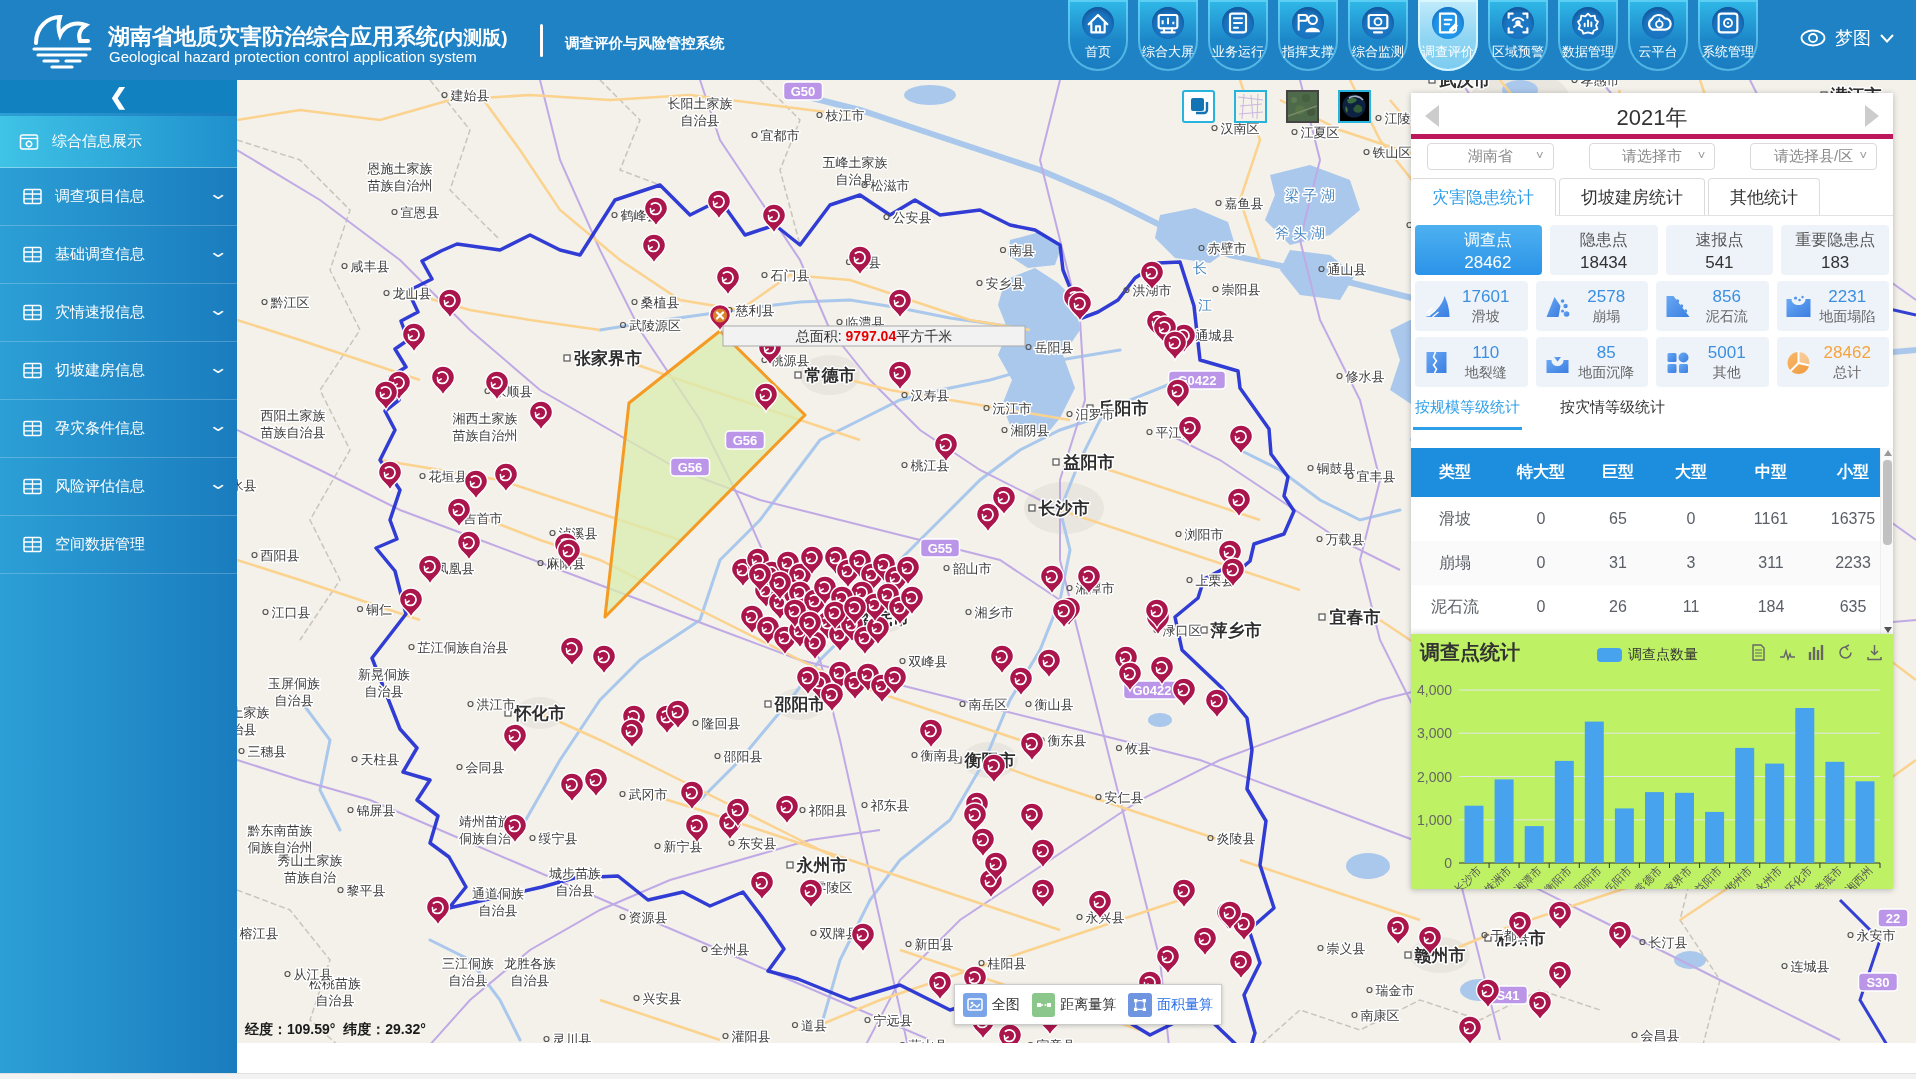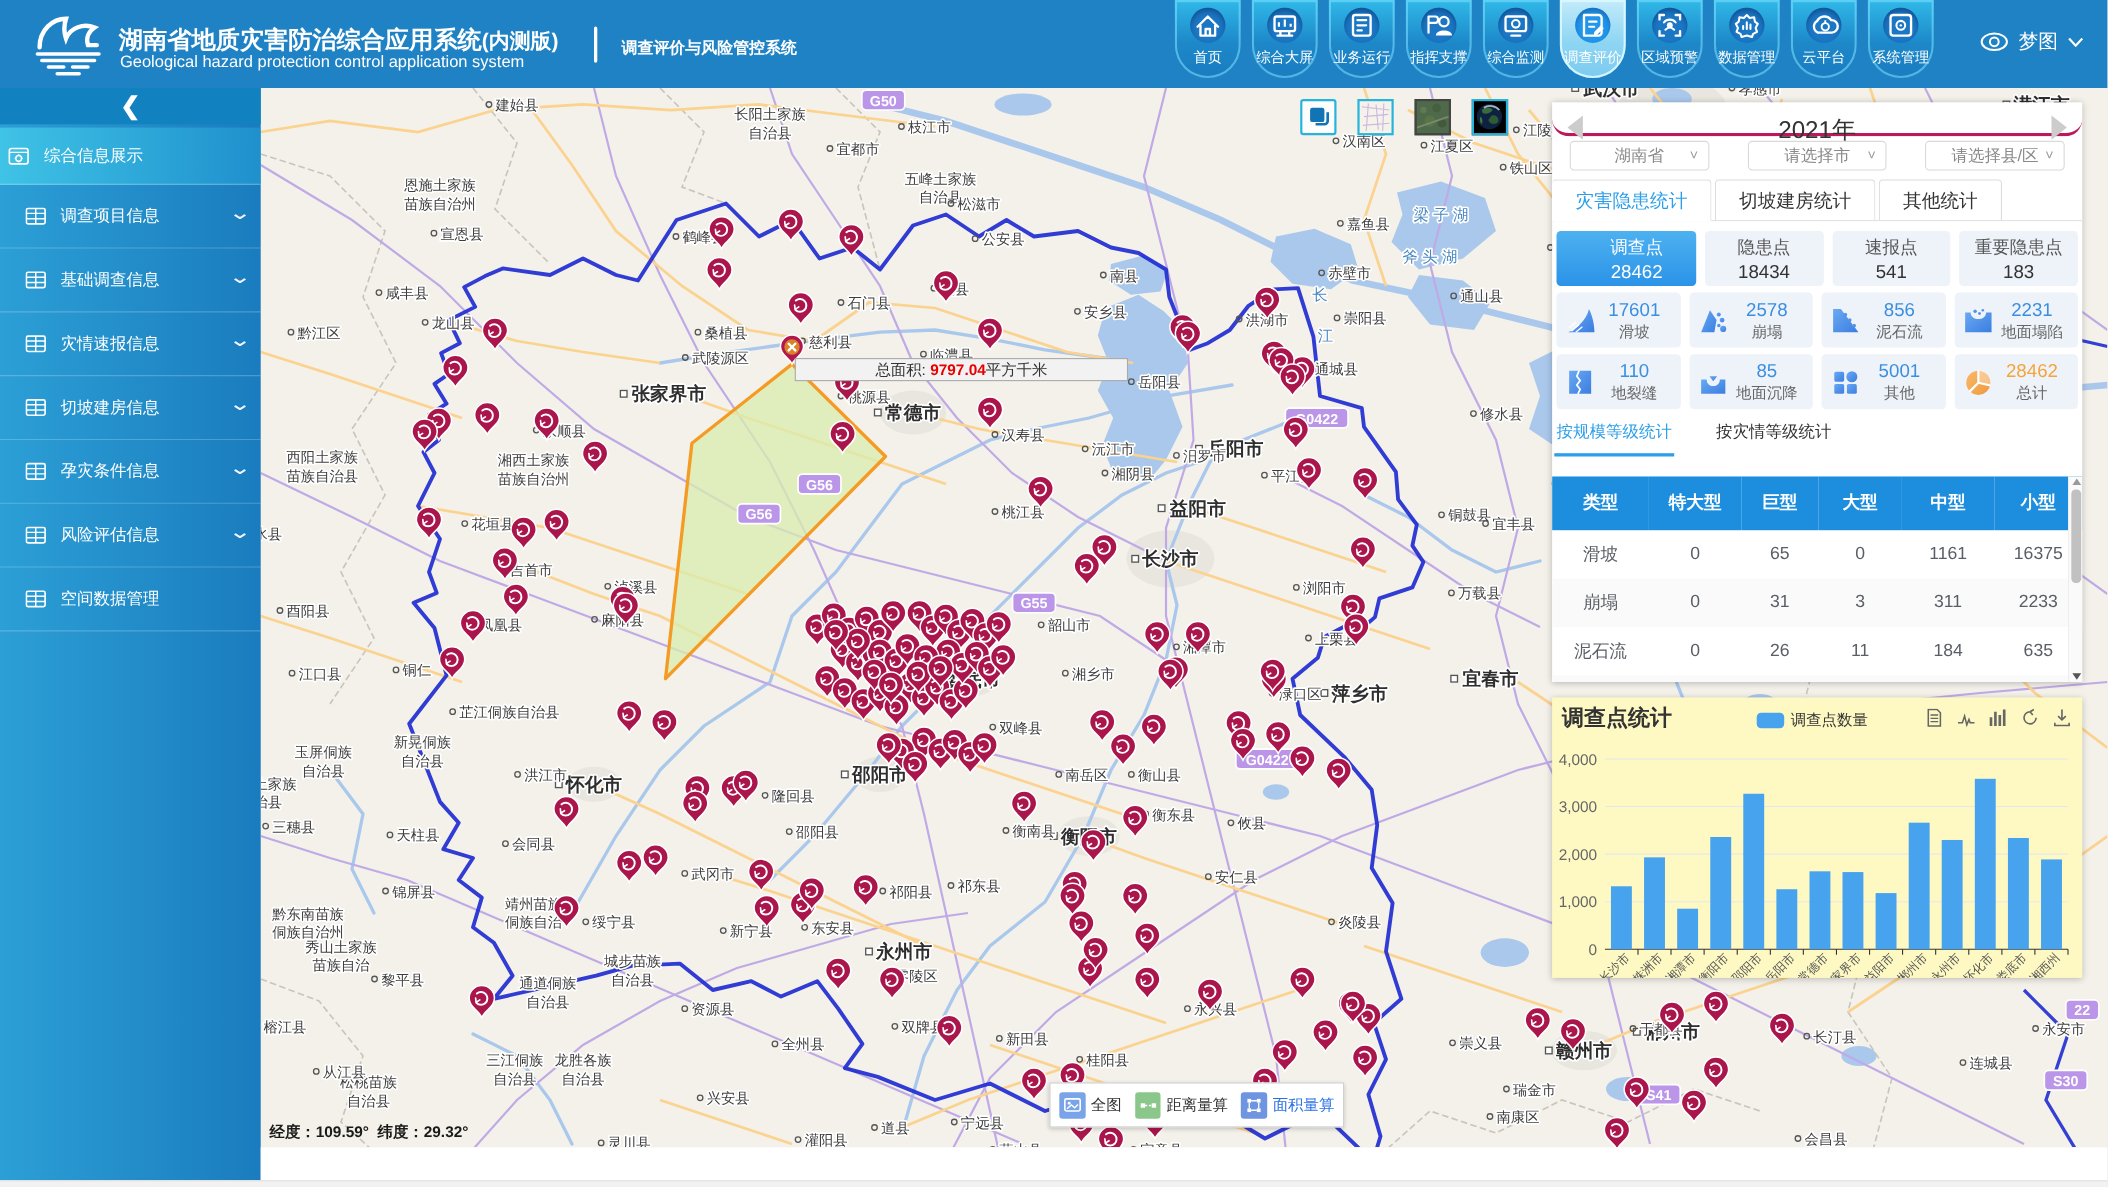--- a/index.html
+++ b/index.html
@@ -23,39 +23,39 @@
 .nav-circle { position:absolute; left:14px; top:7px; width:32px; height:32px; border-radius:50%;
   background:#1b76c3; display:flex; align-items:center; justify-content:center;
   box-shadow:inset 0 3px 5px rgba(0,30,80,0.4); }
 .nav-item.active .nav-circle { background:#2196ea; box-shadow:inset 0 3px 5px rgba(0,40,110,0.35); }
 .nav-label { position:absolute; top:43px; width:100%; text-align:center; color:#fff; font-size:13px; white-space:nowrap; }
 .user { position:absolute; right:22px; top:26px; color:#fff; font-size:18px; display:flex; align-items:center; gap:9px; }
 
 
 .sidebar { position:absolute; left:0; top:80px; width:237px; height:993px; background:linear-gradient(90deg,#2c9fd6,#1a7cbe); z-index:20; }
 .collapse { height:33px; background:#1181c0; display:flex; align-items:center; justify-content:center; color:#fff; font-size:22px; font-weight:bold; }
-.menu-sel { height:52px; margin-top:3px; background:linear-gradient(90deg,#3fc3e6,#1f90cd); display:flex; align-items:center; padding-left:7px; gap:13px; color:#fff; font-size:15px; border-bottom:1px solid rgba(255,255,255,0.35); }
+.menu-sel { height:52px; margin-top:3px; background:linear-gradient(90deg,#3fc3e6,#1f90cd); display:flex; align-items:center; padding-left:19px; gap:13px; color:#fff; font-size:15px; border-bottom:1px solid rgba(255,255,255,0.35); }
 .menu-item { height:58px; display:flex; align-items:center; padding-left:23px; gap:13px; color:#fff; font-size:15px; border-bottom:1px solid rgba(255,255,255,0.22); position:relative;text-align:right; }
 .menu-item .chev { position:absolute; right:12px; top:15px; font-size:17px; color:rgba(255,255,255,0.95); transform:scaleX(1.5); }
 
 
 .map { position:absolute; left:237px; top:80px; width:1679px; height:963px; overflow:hidden; background:#f3f1ea; }
 .map-ctl { position:absolute; top:10px; left:945px; display:flex; gap:19px; }
 .ctl-btn { width:33px; height:33px; background:#fdfdfd; border:2px solid #27b4dc; border-radius:3px; display:flex; align-items:center; justify-content:center; }
 .thumb { width:33px; height:33px; border:2px solid #27b4dc; }
 .coords { position:absolute; left:8px; bottom:4px; font-size:14px; font-weight:bold; color:#1a1a1a; }
 .mtoolbar { position:absolute; left:717px; top:904px; width:268px; height:41px; background:#fff; border:1px solid #ccc; box-shadow:0 1px 4px rgba(0,0,0,0.2); display:flex; align-items:center; padding:0 8px; font-size:14px; color:#333; white-space:nowrap; }
 .mtoolbar span { margin:0 12px 0 5px; }
 .mtoolbar span:last-child { margin-right:0; }
 .mtool-ic { width:24px; height:24px; border-radius:3px; display:flex; align-items:center; justify-content:center; }
 .blue-t { color:#2a6fe8; }
 
 
 .rpanel { position:absolute; left:1411px; top:93px; width:482px; background:#fff; z-index:25; box-shadow:0 1px 6px rgba(0,0,0,0.25); }
-.yearbar { height:31px; position:relative; border-bottom:3px solid #be185d;border-radius:17px; }
+.yearbar { height:46px; position:relative; border-bottom:5px solid #be185d; }
 .yearbar .yt { position:absolute; width:100%; text-align:center; top:10px; font-size:22px; color:#333; }
 .arrowL,.arrowR { position:absolute; top:12px; width:0; height:0; border-top:11px solid transparent; border-bottom:11px solid transparent; }
 .arrowL { left:14px; border-right:14px solid #ccc; }
 .arrowR { right:14px; border-left:14px solid #ccc; }
 .selects { display:flex; padding:4px 16px 3px; gap:35px; }
 .sel { flex:1; height:27px; border:1px solid #d9d9d9; border-radius:4px; font-size:15px; color:#8a8a8a; display:flex; align-items:center; justify-content:center; position:relative; }
 .sel .sv-chev { position:absolute; right:9px; top:4px; color:#999; font-size:13px; }
 .tabs { display:flex; padding:5px 0 0 0; border-bottom:1px solid #e2e2e2; height:43px; }
 .tab { border:1px solid #dcdcdc; border-bottom:none; border-radius:4px 4px 0 0; padding:0 21px; font-size:17px; color:#333; display:flex; align-items:center; margin-right:3px; background:#fff; }
 .tab.first { border-left:none; color:#2d9fe8; border-bottom:1px solid #fff; margin-bottom:-1px; }
@@ -77,21 +77,21 @@
 .stab + .stab { margin-left:36px; }
 table.dt { width:100%; border-collapse:collapse; }
 table.dt th { background:#1d8ede; color:#fff; font-size:16px; height:49px; font-weight:bold; }
 table.dt td { font-size:16px; color:#5a5e66; height:44px; text-align:center; }
 table.dt tr.alt td { background:#fafafa; }
 .tablewrap { position:relative; height:187px; overflow:hidden; margin-top:18px; }
 .scrollbar { position:absolute; right:0; top:0; width:13px; height:187px; background:#fafafa; border-left:1px solid #eee; }
 .sb-thumb { position:absolute; left:2px; top:12px; width:9px; height:85px; background:#c1c1c1; border-radius:4px; }
 .sb-up { position:absolute; left:3px; top:2px; width:0; height:0; border-left:4px solid transparent; border-right:4px solid transparent; border-bottom:6px solid #999; }
 .sb-dn { position:absolute; left:3px; bottom:2px; width:0; height:0; border-left:4px solid transparent; border-right:4px solid transparent; border-top:6px solid #555; }
-.chartpanel { position:absolute; left:1411px; top:634px; width:482px; height:255px; background:#fef9c3; z-index:25; box-shadow:0 1px 6px rgba(0,0,0,0.25); }
+.chartpanel { position:absolute; left:1411px; top:634px; width:482px; height:255px; background:#bef264; z-index:25; box-shadow:0 1px 6px rgba(0,0,0,0.25); }
 .ch-title { position:absolute; left:9px; top:5px; font-size:20px; font-weight:bold; color:#333; }
 .legend { position:absolute; left:186px; top:12px; display:flex; align-items:center; gap:6px; font-size:14px; color:#333; }
 .legend .lg { width:25px; height:14px; border-radius:4px; background:#47a3ee; }
 .chtools { position:absolute; right:10px; top:10px; display:flex; gap:12px; }
 
 
 .footer { position:absolute; left:237px; top:1043px; width:1679px; height:30px; background:#fff; z-index:22; }
 .footer2 { position:absolute; left:0; top:1073px; width:1916px; height:6px; background:#f2f2f2; border-top:1px solid #e0e0e0; z-index:40; }
 </style>
 </head>

